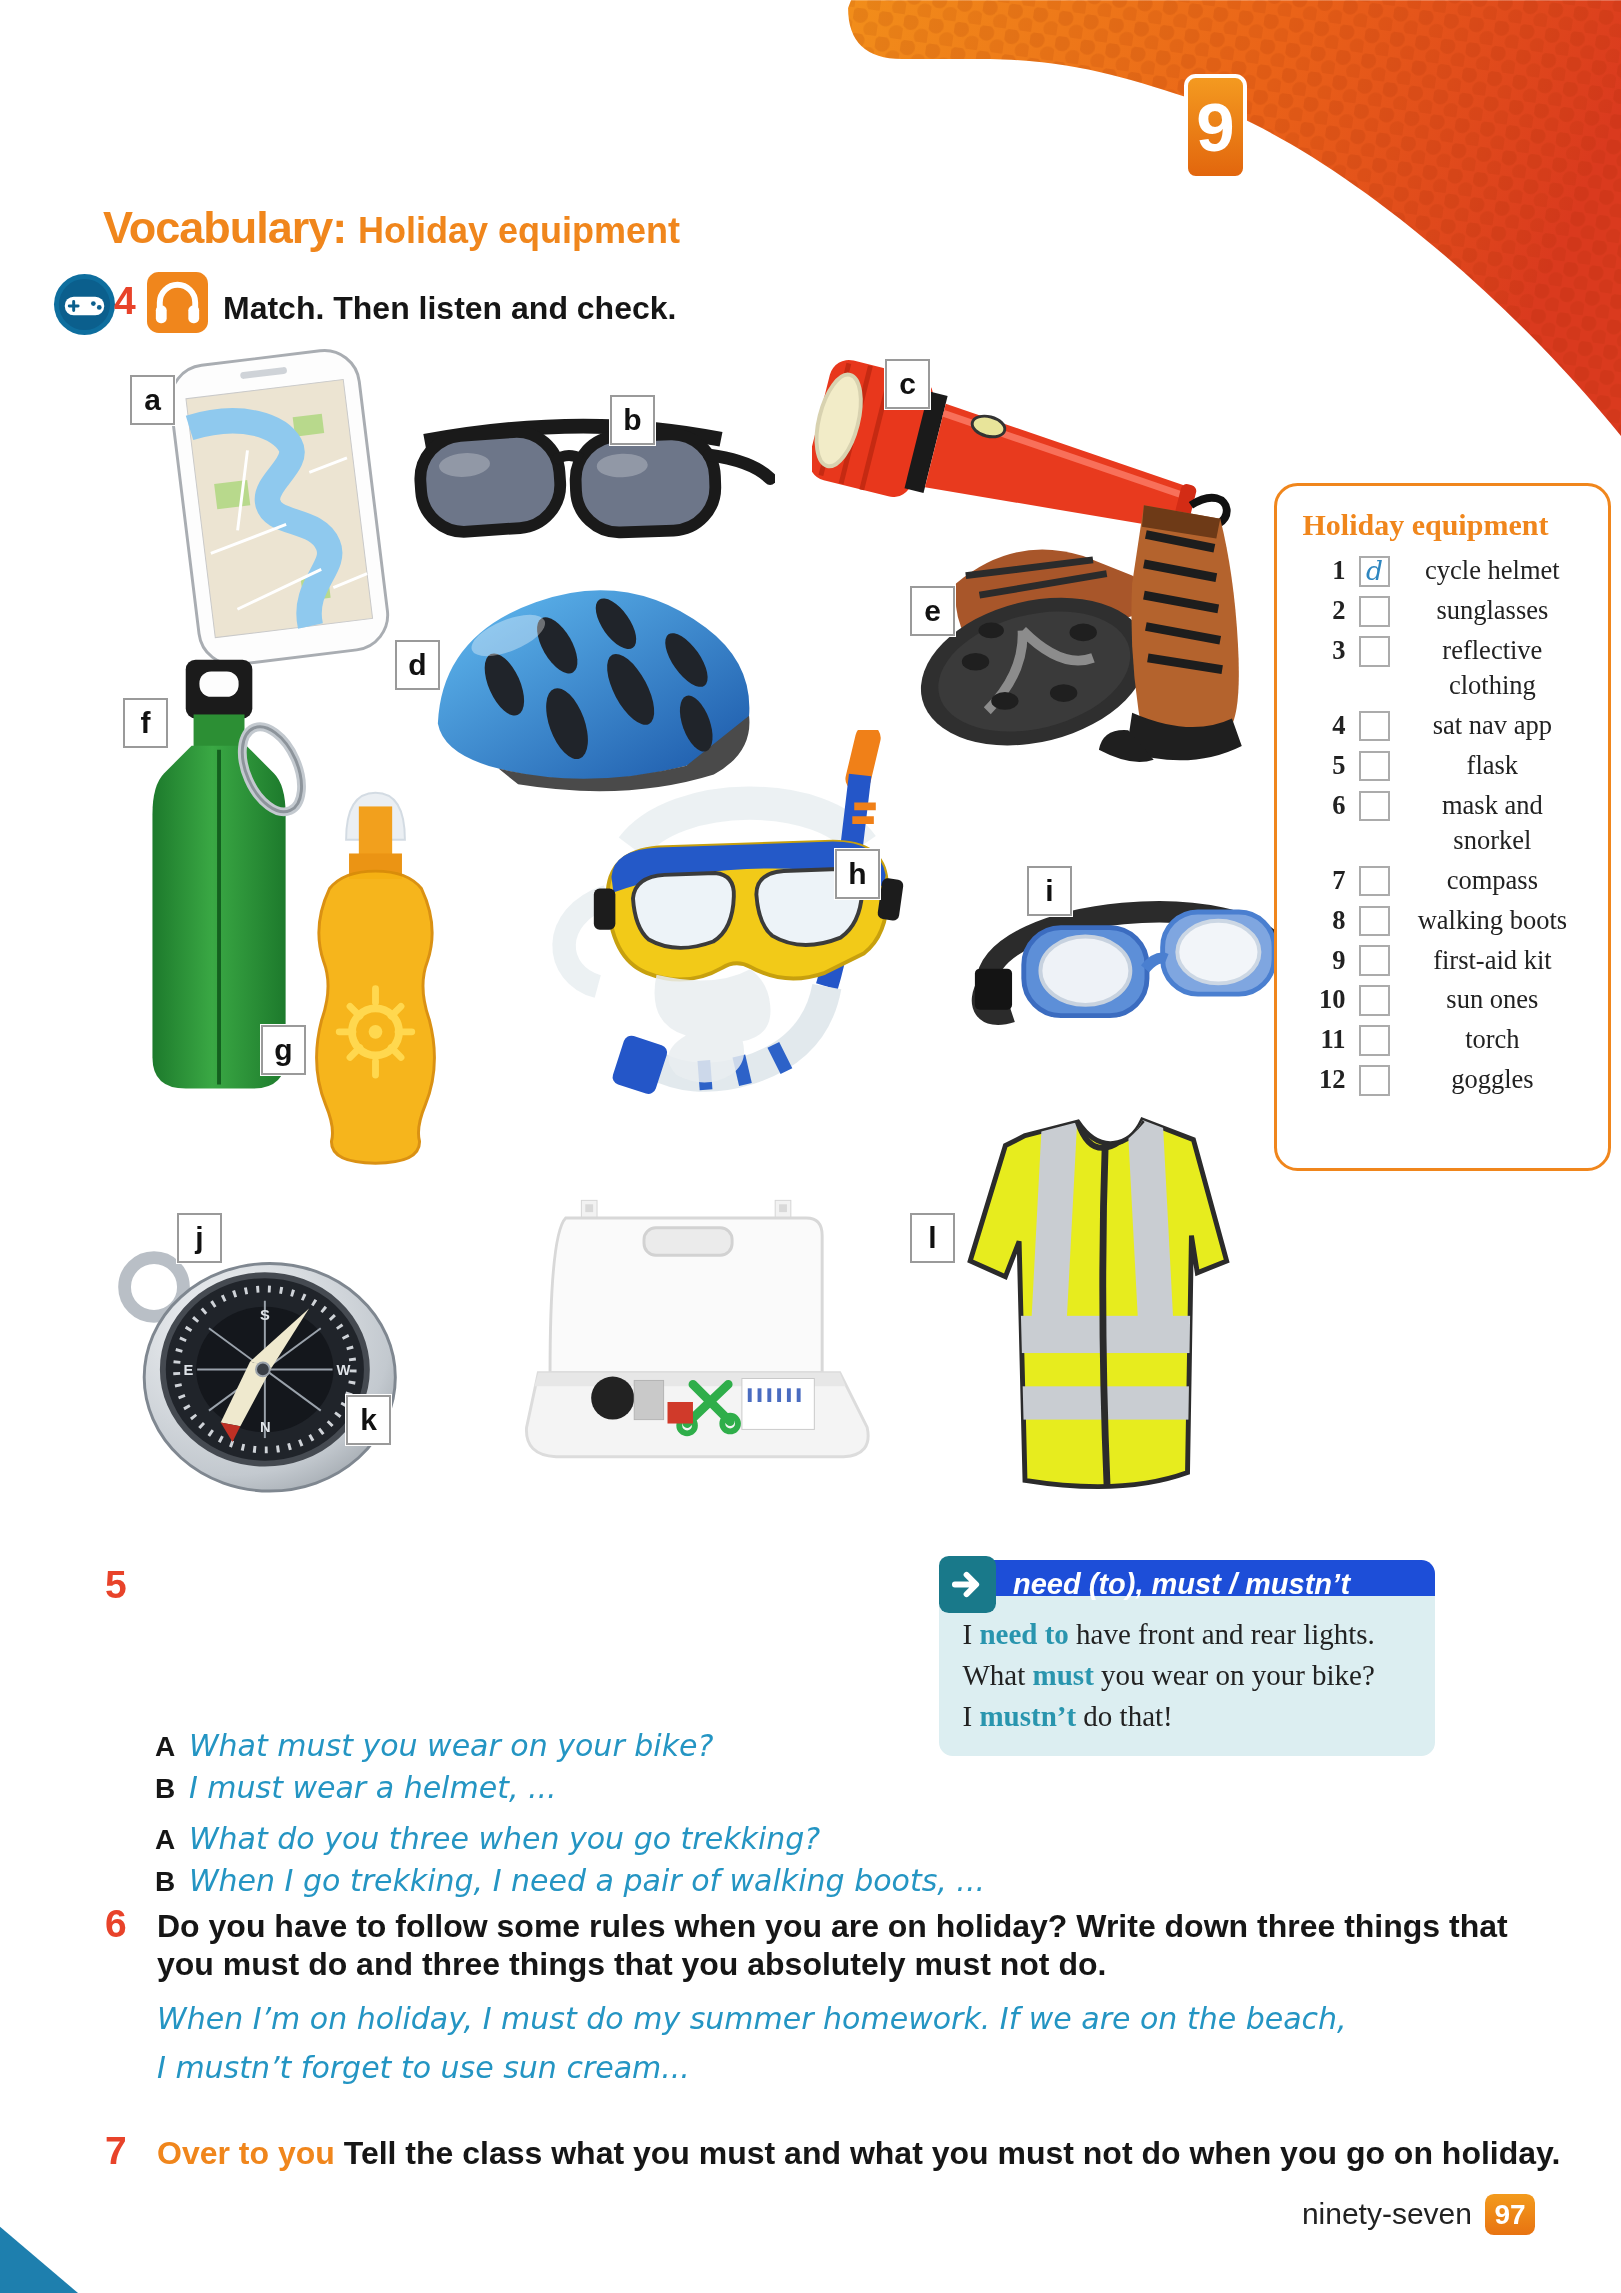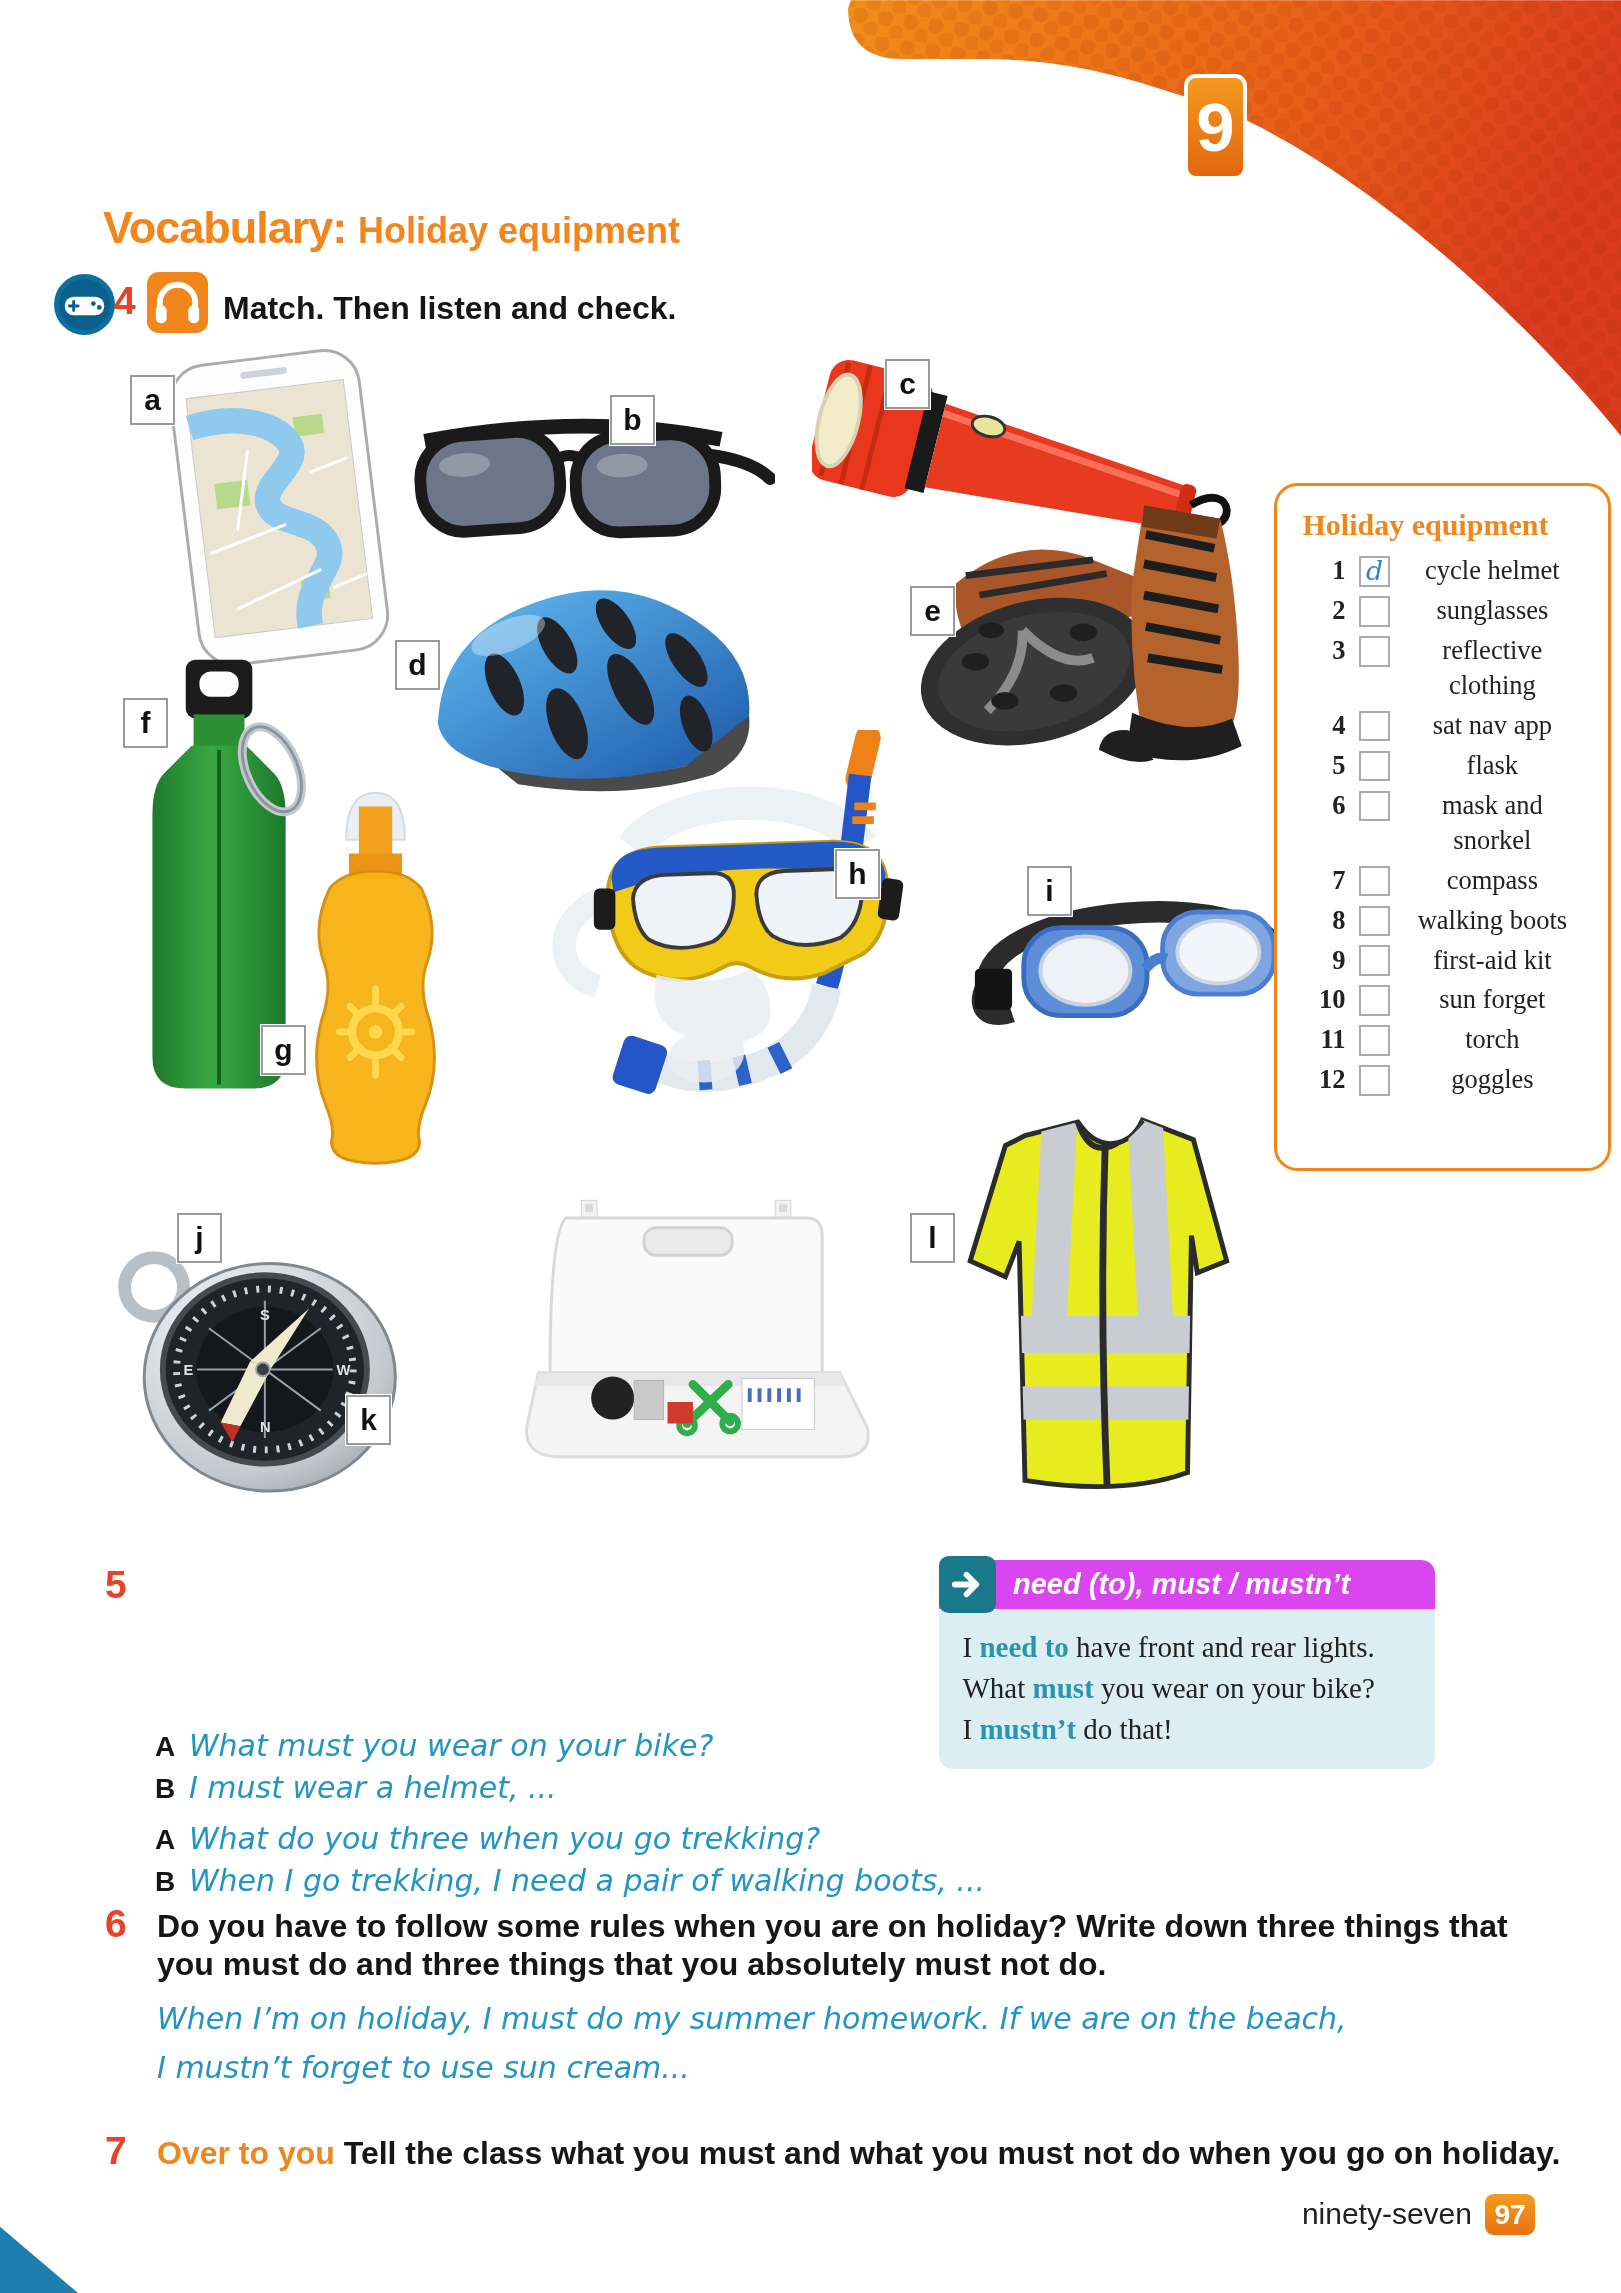--- a/index.html
+++ b/index.html
@@ -28,21 +28,21 @@
   .eq-title{font-family:"Liberation Serif",serif;font-weight:bold;font-size:30px;color:#f0861c;margin-bottom:11.8px;}
   .eq-row{display:flex;align-items:flex-start;margin-bottom:4.9px;}
   .eq-num{font-family:"Liberation Serif",serif;font-weight:bold;font-size:26.5px;line-height:35px;
     width:43px;text-align:right;color:#222;}
   .eq-check{width:26.5px;height:26.5px;border:2px solid #ababab;background:#fff;margin:2.9px 13.7px 0 13.7px;
     flex:0 0 auto;display:flex;align-items:center;justify-content:center;}
   .eq-ans{font-family:"DejaVu Serif",serif;font-style:italic;font-size:26.5px;color:#2e86c0;line-height:1;}
   .eq-label{font-family:"Liberation Serif",serif;font-size:26.5px;line-height:35px;color:#222;width:178px;text-align:center;}
   
   .gram-box{position:absolute;left:939px;top:1560px;width:496px;}
-  .gram-head{position:relative;height:49px;background:#d946ef;border-radius:13.7px 13.7px 0 0;}
+  .gram-head{position:relative;height:36px;background:#1d4ed8;border-radius:13.7px 13.7px 0 0;}
   .gram-arrow{position:absolute;left:0;top:-3.9px;width:57px;height:57px;background:#19798a;
     border-radius:9.8px;display:flex;align-items:center;justify-content:center;}
   .gram-head-label{position:absolute;left:74px;top:7.8px;color:#fff;font-weight:bold;font-style:italic;
     font-size:29px;}
   .gram-body{background:#dceef1;border-radius:0 0 13.7px 13.7px;padding:17.6px 19.6px 19.6px 23.5px;
     font-family:"Liberation Serif",serif;font-size:29px;line-height:41px;color:#222;}
   .gram-kw{color:#2995ae;font-weight:bold;}
   
   .dlg-row{position:absolute;white-space:nowrap;text-align:right;}
   .dlg-speaker{font-weight:bold;font-size:28px;color:#161616;margin-right:13.7px;}
@@ -434,21 +434,21 @@
       <span class="eq-check">
           <span class="eq-ans"></span>
         </span>
       <span class="eq-label">first-aid kit</span>
     </div>
     <div class="eq-row">
       <span class="eq-num">10</span>
       <span class="eq-check">
           <span class="eq-ans"></span>
         </span>
-      <span class="eq-label">sun forget</span>
+      <span class="eq-label">sun ones</span>
     </div>
     <div class="eq-row">
       <span class="eq-num">11</span>
       <span class="eq-check">
           <span class="eq-ans"></span>
         </span>
       <span class="eq-label">torch</span>
     </div>
     <div class="eq-row">
       <span class="eq-num">12</span>

